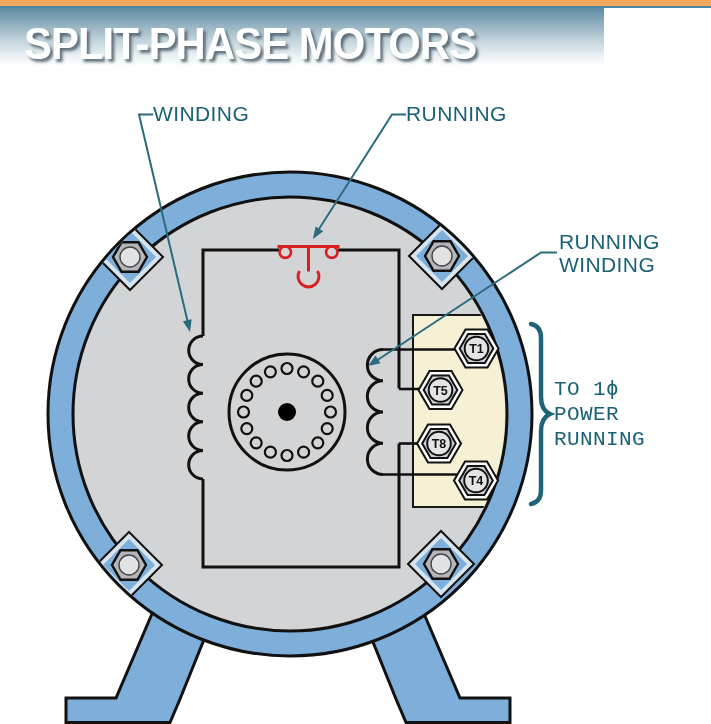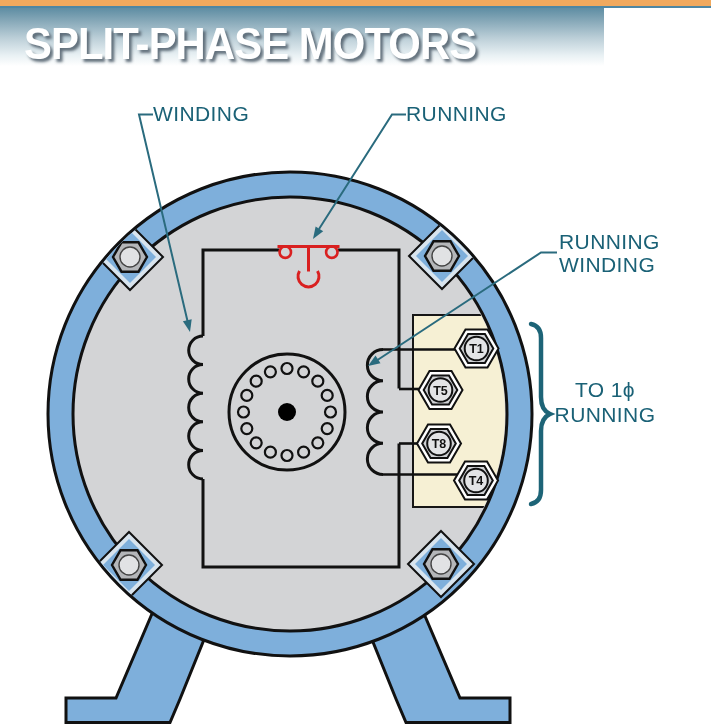--- a/index.html
+++ b/index.html
@@ -19,21 +19,21 @@
     position:absolute;left:24px;top:10px;margin:0;
     font-size:45px;font-weight:bold;letter-spacing:-1px;color:#ffffff;
     transform:scaleX(0.93);transform-origin:left top;white-space:nowrap;
     text-shadow:3px 3px 3px rgba(85,100,112,0.9);
   }
   .diagram-svg{position:absolute;left:0;top:0;}
   .label{
     position:absolute;color:#1a6176;font-size:21px;line-height:23px;
     letter-spacing:0.4px;white-space:nowrap;
   }
-  .label.center{text-align:center;line-height:25px;}
+  .label.center{line-height:25px;font-family:Liberation Mono, monospace;}
 </style>
 </head>
 <body>
 
 <div class="stage">
 
   <div class="accent-bar"></div>
   <div class="banner">
     <h1 class="page-title">SPLIT-PHASE MOTORS</h1>
   </div>
@@ -174,16 +174,17 @@
   </div>
   <div class="label" style="left:406px;top:102px">
     <div>RUNNING</div>
   </div>
   <div class="label" style="left:559px;top:230px">
     <div>RUNNING</div>
     <div>WINDING</div>
   </div>
   <div class="label center" style="left:554px;top:377px;width:102px">
     <div>TO 1ϕ</div>
+    <div>POWER</div>
     <div>RUNNING</div>
   </div>
 
 </div>
 
 </body></html>

